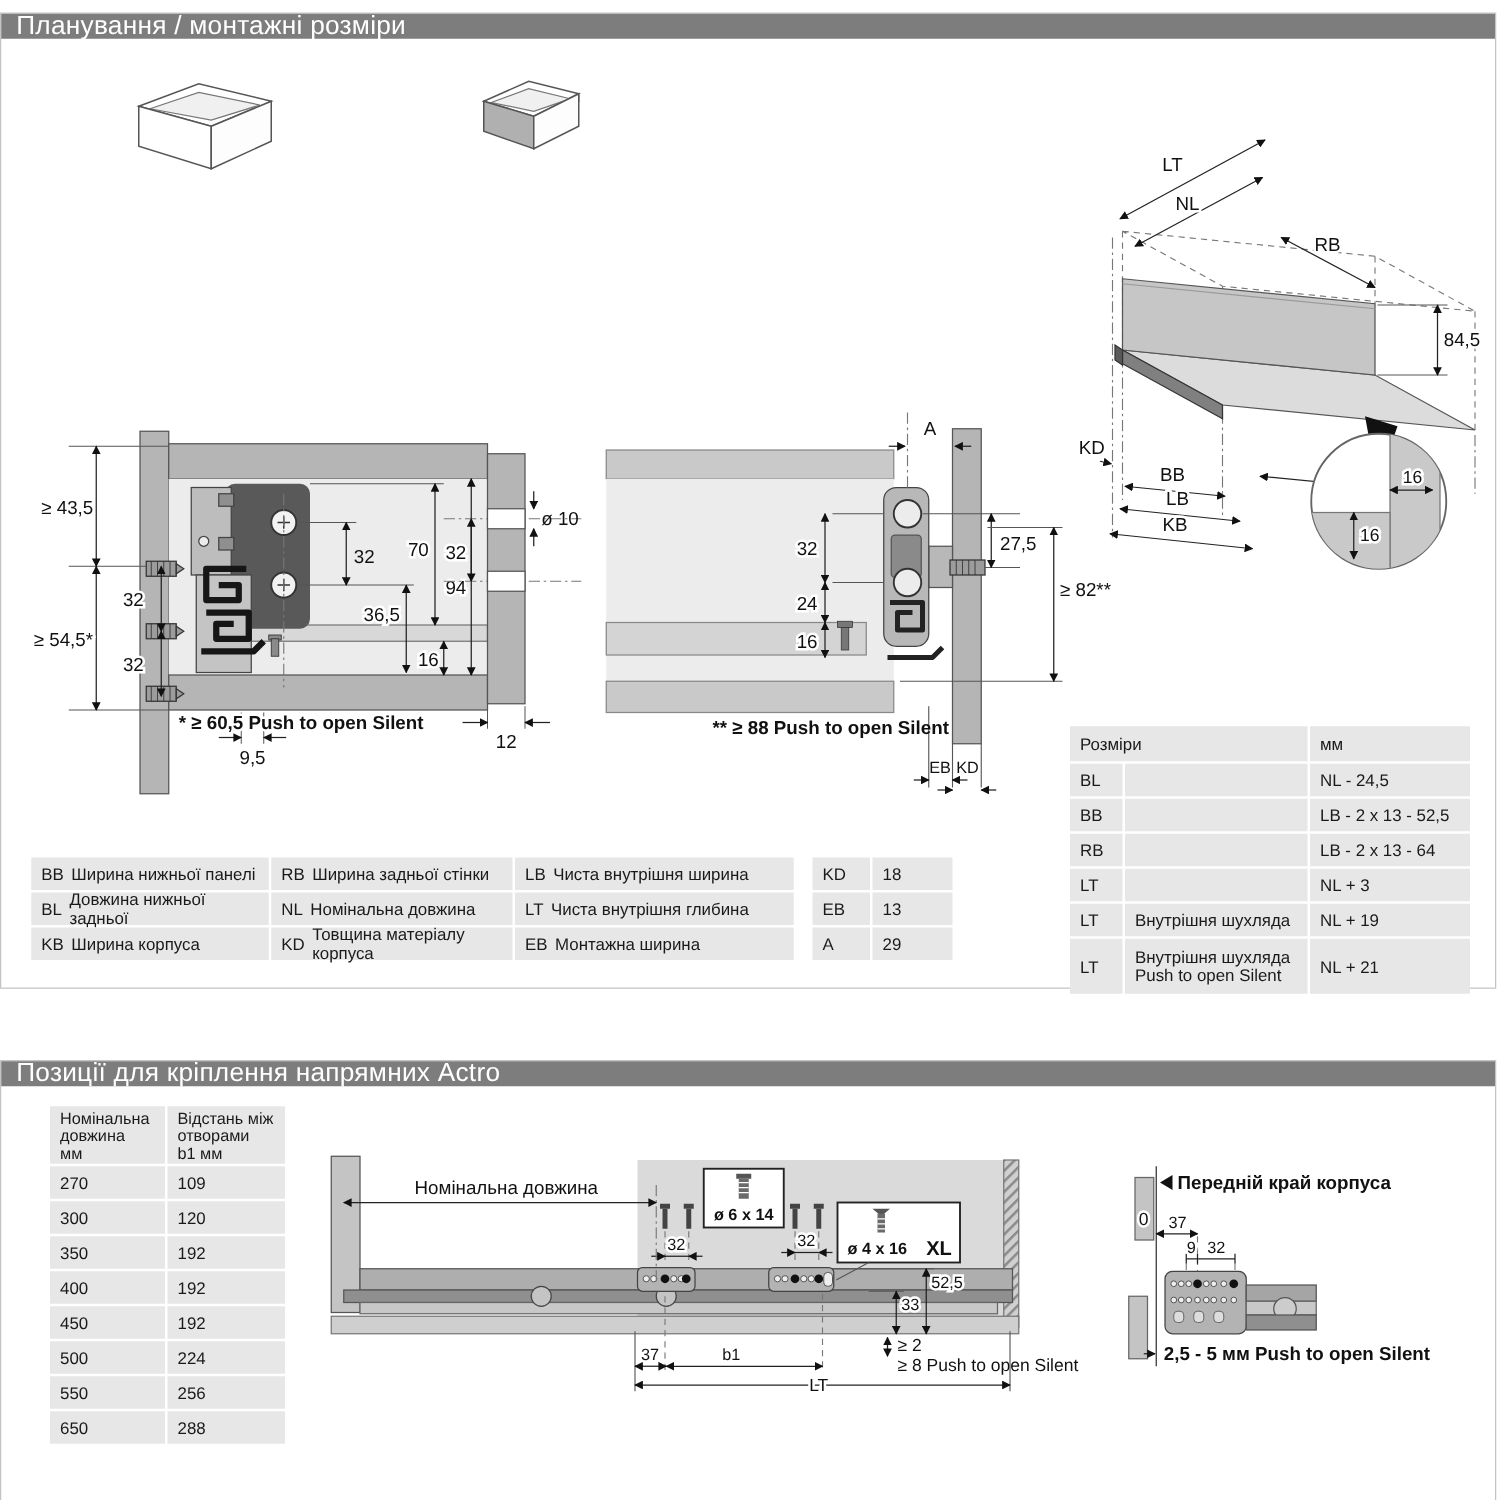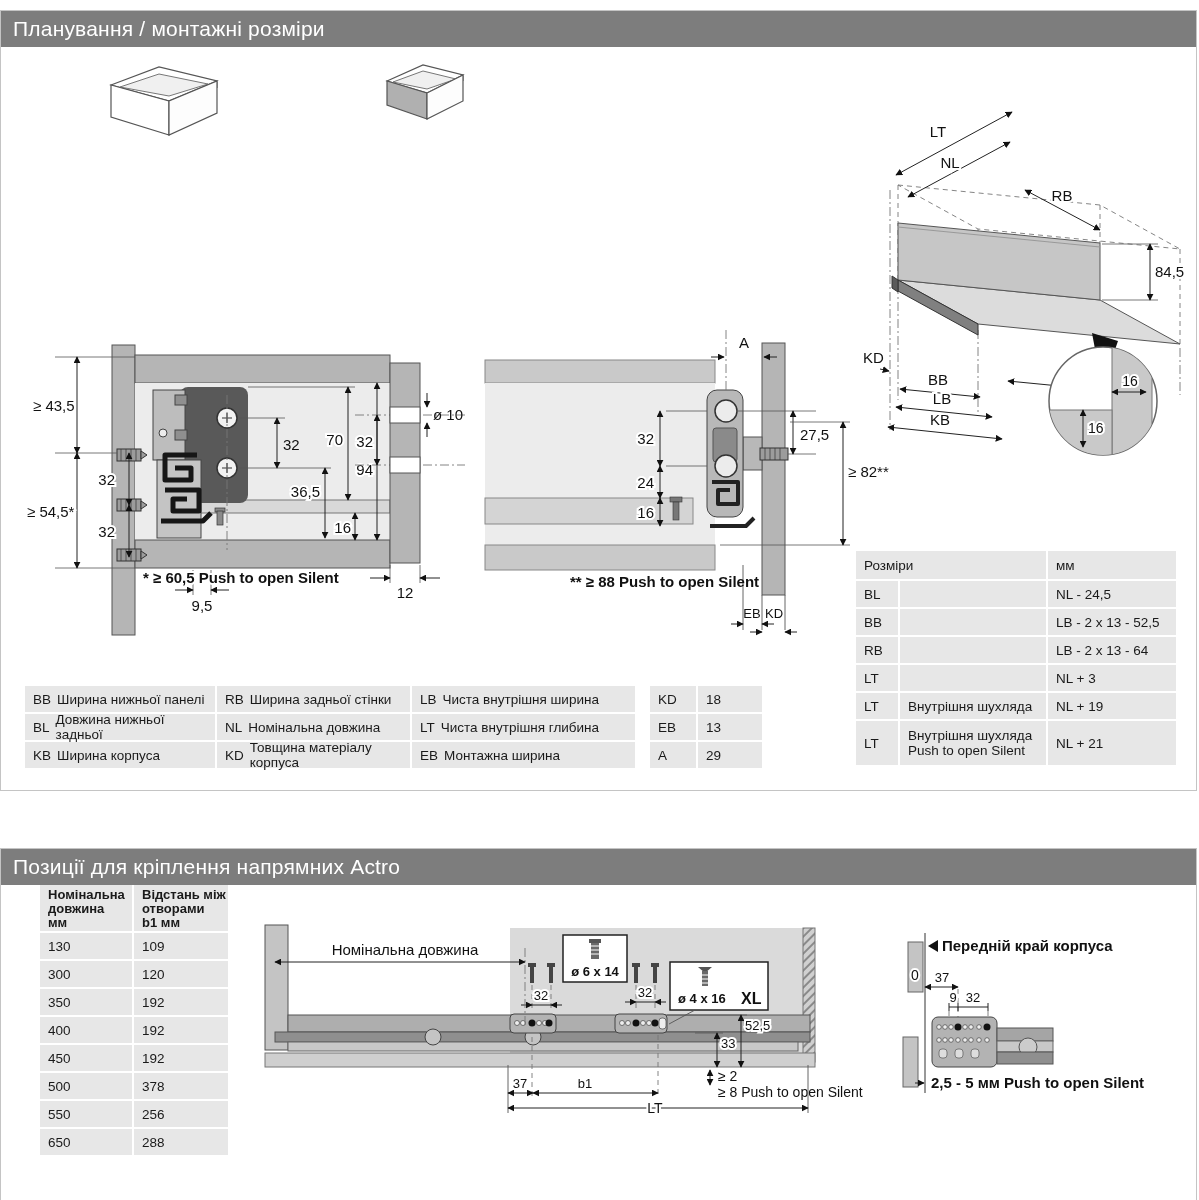--- a/index.html
+++ b/index.html
@@ -1,37 +1,37 @@
 <!DOCTYPE html>
 <html><head>
 <meta charset="utf-8">
 <style>
   *{margin:0;padding:0;box-sizing:border-box}
   html,body{width:1199px;height:1200px;background:#fff;overflow:hidden;
     font-family:"Liberation Sans",sans-serif;color:#1a1a1a;position:relative}
   .section{position:absolute;left:0;width:1197px;border:1px solid #c4c4c4;background:#fff}
-  .bar{height:36px;background:#7d7d7d;color:#fff;font-size:21px;display:flex;align-items:center;padding-left:12px;letter-spacing:.2px}
+  .bar{height:20px;background:#7d7d7d;color:#fff;font-size:21px;display:flex;align-items:center;padding-left:12px;letter-spacing:.2px}
   svg{position:absolute;overflow:visible}
   svg text{font-family:"Liberation Sans",sans-serif;fill:#111}
   .t15{font-size:15px}.t14{font-size:14px}.t13{font-size:13px}.t16b{font-size:16px;font-weight:bold}
   .b{font-weight:bold}
   .am{text-anchor:middle}.ae{text-anchor:end}
   .dim{stroke:#222;stroke-width:1;fill:none}
   .thin{stroke:#555;stroke-width:.9;fill:none}
   .ext{stroke:#555;stroke-width:.8;fill:none}
   .dd{stroke:#777;stroke-width:.9;stroke-dasharray:9 3 2 3;fill:none}
   .dash{stroke:#777;stroke-width:.9;stroke-dasharray:5 4;fill:none}
   .wt{paint-order:stroke;stroke:#fff;stroke-width:4px}
   .tbl{position:absolute;display:grid;gap:2px;background:#fff}
   .tbl>div{background:#e7e7e7;font-size:13.5px;display:flex;align-items:center;padding-left:8px;gap:6px}
   .tbl .pre{white-space:pre-line;line-height:15px}
-  .tbl .hd{font-weight:bold;align-items:flex-start;padding-top:3px;font-size:13px;line-height:14px}
+  .tbl .hd{font-weight:normal;align-items:flex-start;padding-top:3px;font-size:13px;line-height:14px}
   .legend{left:25px;top:686px;grid-template-columns:190px 193px 223px;grid-auto-rows:26px}
   .abbr{left:650px;top:686px;grid-template-columns:46px 64px;grid-auto-rows:26px}
-  .dims{left:856px;top:551px;grid-template-columns:42px 146px 128px;grid-template-rows:28px 26px 26px 26px 26px 26px 44px}
+  .dims{left:856px;top:581px;grid-template-columns:42px 146px 128px;grid-template-rows:28px 26px 26px 26px 26px 26px 44px}
   .dims .span2{grid-column:1/3}
   .holes{left:40px;top:885px;grid-template-columns:92px 94px;grid-template-rows:46px repeat(8,26px)}
 </style>
 </head>
 <body>
 
 <div class="section" style="top:10px;height:781px">
   <div class="bar">
     <span>Планування / монтажні розміри</span>
   </div>
@@ -357,32 +357,32 @@
   </div>
 </div>
 
 <div class="tbl holes">
   <div class="hd pre">Номінальна
 довжина
 мм</div>
   <div class="hd pre">Відстань між
 отворами
 b1 мм</div>
-  <div>130</div>
+  <div>270</div>
     <div>109</div>
   <div>300</div>
     <div>120</div>
   <div>350</div>
     <div>192</div>
   <div>400</div>
     <div>192</div>
   <div>450</div>
     <div>192</div>
   <div>500</div>
-    <div>378</div>
+    <div>224</div>
   <div>550</div>
     <div>256</div>
   <div>650</div>
     <div>288</div>
 </div>
 
 <svg style="left:255px;top:915px" width="645" height="205">
   <defs>
     <marker id="mF" viewBox="0 0 10 10" refX="9" refY="5" markerWidth="7" markerHeight="7" markerUnits="userSpaceOnUse" orient="auto-start-reverse">
         <path d="M0,0 L10,5 L0,10 z" fill="#111"></path>

